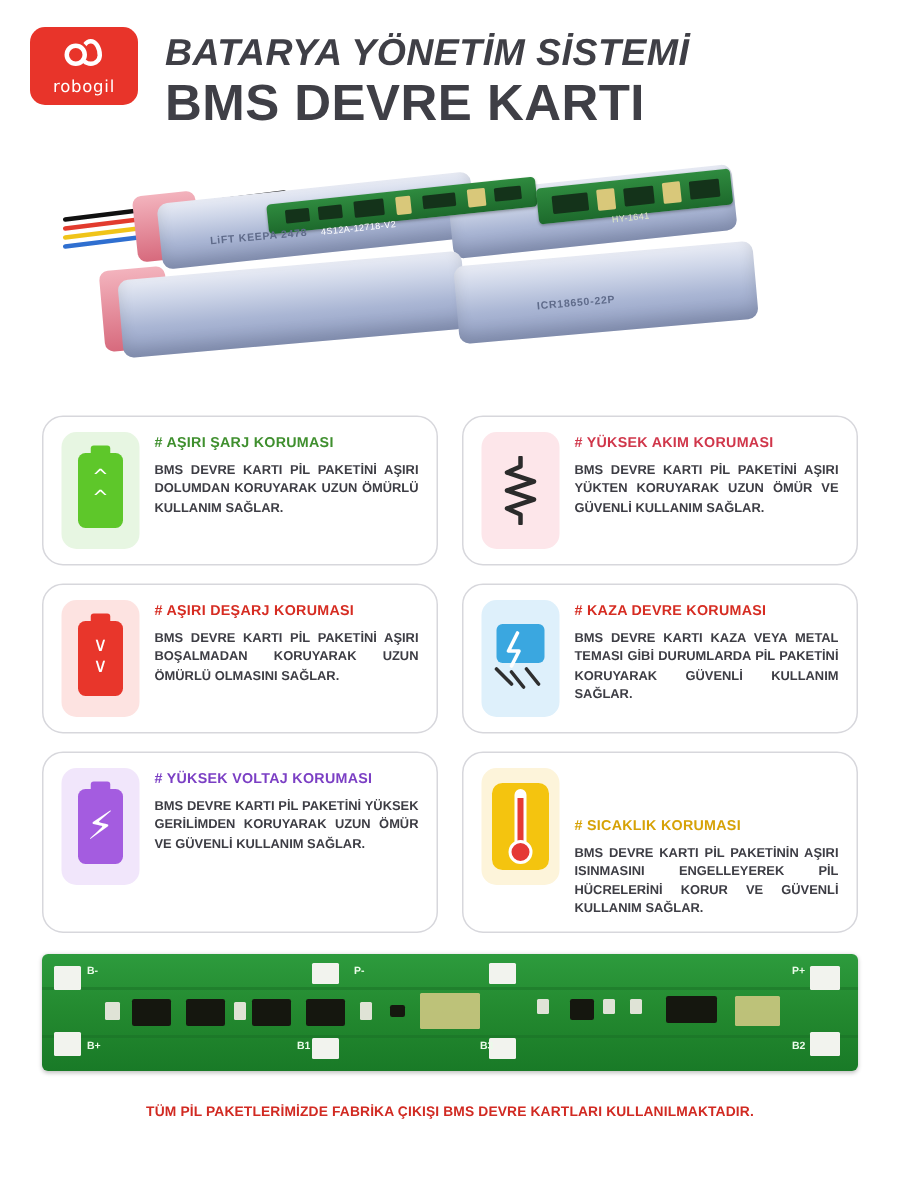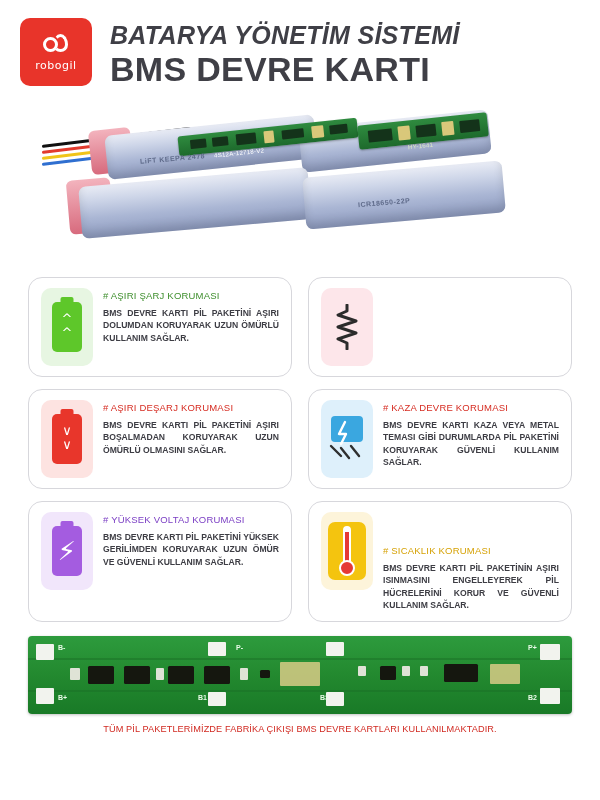--- a/index.html
+++ b/index.html
@@ -13,21 +13,21 @@
   }
 
   
   .header {
     display:flex;
     align-items:flex-start;
     padding:18px 20px 6px 20px;
     gap:18px;
   }
   .logo-box {
-    width:72px; height:68px;
+    width:72px; height:52px;
     background:#e8342a;
     border-radius:10px;
     display:flex; flex-direction:column;
     align-items:center; justify-content:center;
     flex:0 0 auto;
     padding-top:2px;
   }
   .logo-mark { width:26px; height:22px; position:relative; }
   .logo-mark .c1 {
     position:absolute; left:0; top:3px;
@@ -146,21 +146,21 @@
     border-radius:5px;
   }
   .batt:before {
     content:""; position:absolute;
     top:-5px; left:50%; transform:translateX(-50%);
     width:13px; height:5px; border-radius:2px 2px 0 0;
     background:inherit;
   }
   .card-body { flex:1 1 auto; padding-top:2px; }
   .card-title {
-    font-size:9.5px; font-weight:normal; letter-spacing:.2px;
+    font-size:9.5px; font-weight:bold; letter-spacing:.2px;
     margin-bottom:6px;
   }
   .card-text {
     font-size:8.6px; line-height:1.45; color:#3d3d44;
     font-weight:bold; text-align:justify;
   }
 
   
   .chev { position:absolute; left:0; right:0; top:10px; text-align:center; color:#fff;
           font-size:13px; line-height:13px; font-family:"DejaVu Sans", sans-serif; }
@@ -191,24 +191,24 @@
   .silk { position:absolute; color:#eafbe9; font-size:7px; font-weight:bold; }
   .sq { position:absolute; background:#dfe3d6; border-radius:1px; }
   .blk { position:absolute; background:#15170f; border-radius:1.5px; }
   .gold { position:absolute; background:#d8cb86; border-radius:1px; }
   .white-pad { position:absolute; background:#f2f3ee; border-radius:1px; }
   .trace { position:absolute; background:#1a6f26; }
 
   .footer-note {
     text-align:center;
     font-size:9.2px;
-    font-weight:normal;
+    font-weight:bold;
     color:#d12a22;
     letter-spacing:.1px;
-    margin-top:10px;
+    margin-top:22px;
   }
 </style>
 </head>
 <body>
 
 <div class="header">
   <div class="logo-box">
     <div class="logo-mark">
       <span class="c1"></span>
         <span class="c2"></span>
@@ -273,20 +273,24 @@
       <div class="card-text">BMS DEVRE KARTI PİL PAKETİNİ AŞIRI DOLUMDAN KORUYARAK UZUN ÖMÜRLÜ KULLANIM SAĞLAR.</div>
     </div>
   </div>
 
   <div class="card">
     <div class="icon-badge" style="background:#fde6ea;">
       <svg class="zig" viewBox="0 0 26 46">
         <path d="M13 1 L13 7 L4 11 L22 17 L4 23 L22 29 L4 35 L13 39 L13 45" fill="none" stroke="#2b2b2b" stroke-width="3" stroke-linecap="round" stroke-linejoin="round"></path>
       </svg>
     </div>
+    <div class="card-body">
+      <div class="card-title" style="color:#d0364a;">#  YÜKSEK AKIM KORUMASI</div>
+      <div class="card-text">BMS DEVRE KARTI PİL PAKETİNİ AŞIRI YÜKTEN KORUYARAK UZUN ÖMÜR VE GÜVENLİ KULLANIM SAĞLAR.</div>
+    </div>
   </div>
 
   <div class="card">
     <div class="icon-badge" style="background:#fde3e1;">
       <div class="batt" style="background:#e8362b;">
         <div class="chev">∨</div>
         <div class="chev second">∨</div>
       </div>
     </div>
     <div class="card-body">

